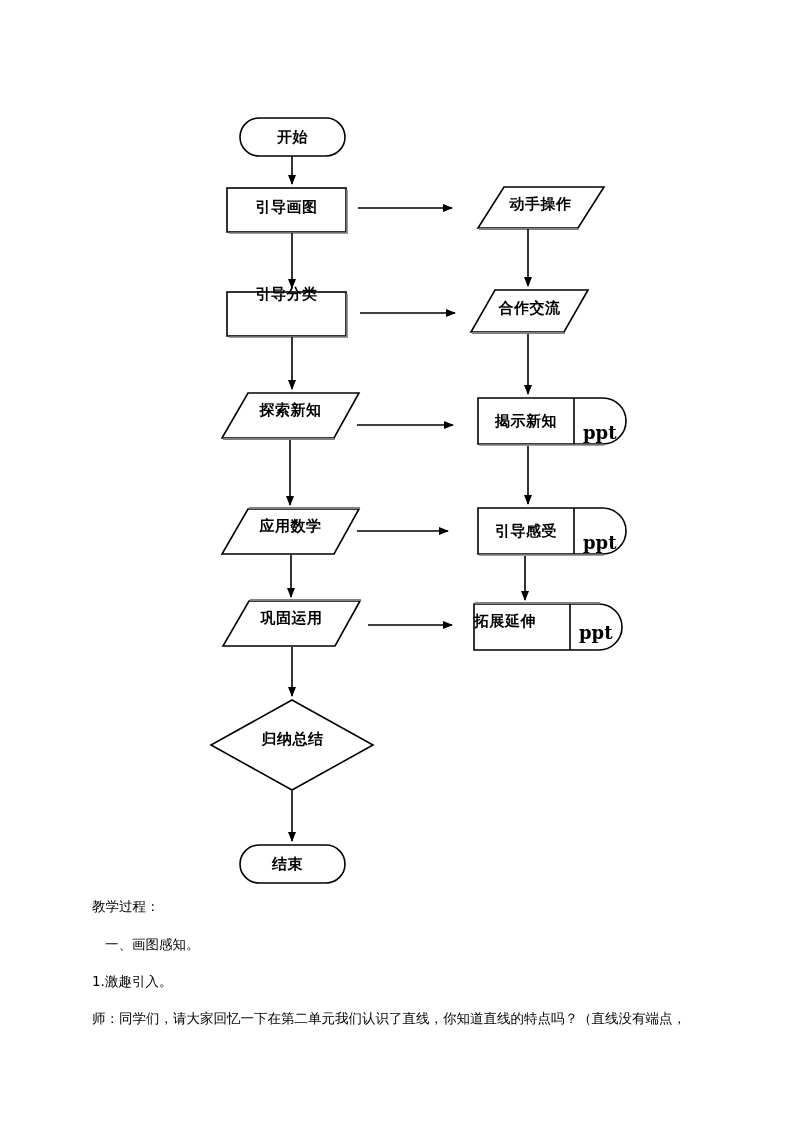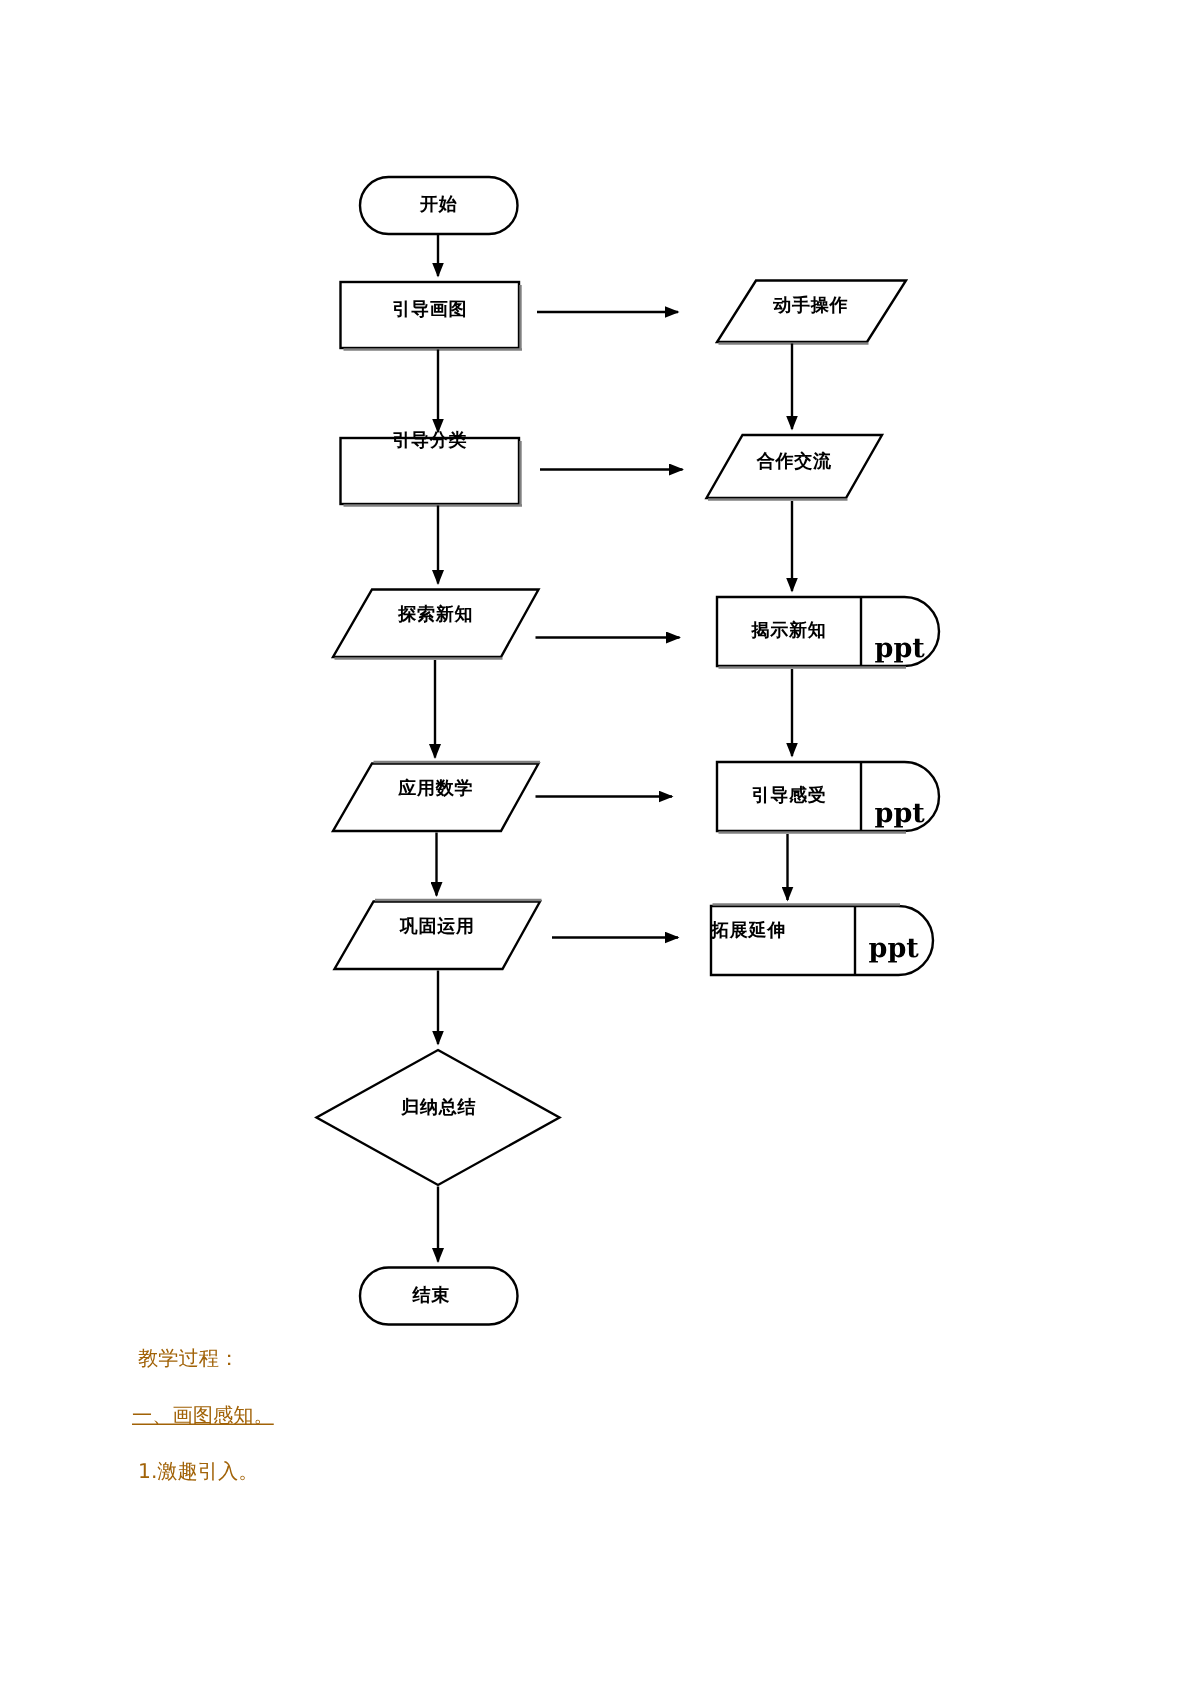--- a/index.html
+++ b/index.html
@@ -24,42 +24,42 @@
   #flow-svg {
     position: absolute;
     left: 0;
     top: 0;
     width: 794px;
     height: 900px;
   }
   .shape-text {
     position: absolute;
     font-family: "DejaVu Sans", "Liberation Sans", sans-serif;
-    font-size: 12px;
+    font-size: 15px;
     font-weight: 700;
     color: #000000;
     letter-spacing: 0.5px;
     white-space: nowrap;
     text-align: center;
     line-height: 1;
   }
   .ppt-text {
     position: absolute;
     font-family: "DejaVu Serif", "Liberation Serif", serif;
     font-size: 18px;
     font-weight: 700;
     color: #000000;
     white-space: nowrap;
     line-height: 1;
   }
   .body-text {
     position: absolute;
     font-family: "DejaVu Sans", "Liberation Sans", sans-serif;
     font-size: 13.5px;
-    color: #a16207;
+    color: #000000;
     white-space: nowrap;
     line-height: 1;
     letter-spacing: 0px;
   }
 </style>
 </head>
 <body>
 
 <div id="page">
 
@@ -212,16 +212,17 @@
   <div class="shape-text" style="left:478px; top:414px; width:96px; text-align:center;">揭示新知</div>
   <div class="ppt-text" style="left:583px; top:424px;">ppt</div>
 
   <div class="shape-text" style="left:478px; top:524px; width:96px; text-align:center;">引导感受</div>
   <div class="ppt-text" style="left:583px; top:534px;">ppt</div>
 
   <div class="shape-text" style="left:474px; top:614px; width:96px; text-align:left;">拓展延伸</div>
   <div class="ppt-text" style="left:579px; top:624px;">ppt</div>
 
   <div class="body-text" style="left:92px; top:900px;">教学过程：</div>
-  <div class="body-text" style="left:88px; top:938px;text-decoration:underline;">一、画图感知。</div>
+  <div class="body-text" style="left:105px; top:938px;">一、画图感知。</div>
   <div class="body-text" style="left:92px; top:975px;">1.激趣引入。</div>
+  <div class="body-text" style="left:92px; top:1012px;">师：同学们，请大家回忆一下在第二单元我们认识了直线，你知道直线的特点吗？（直线没有端点，</div>
 
 </div>
 
 </body></html>

